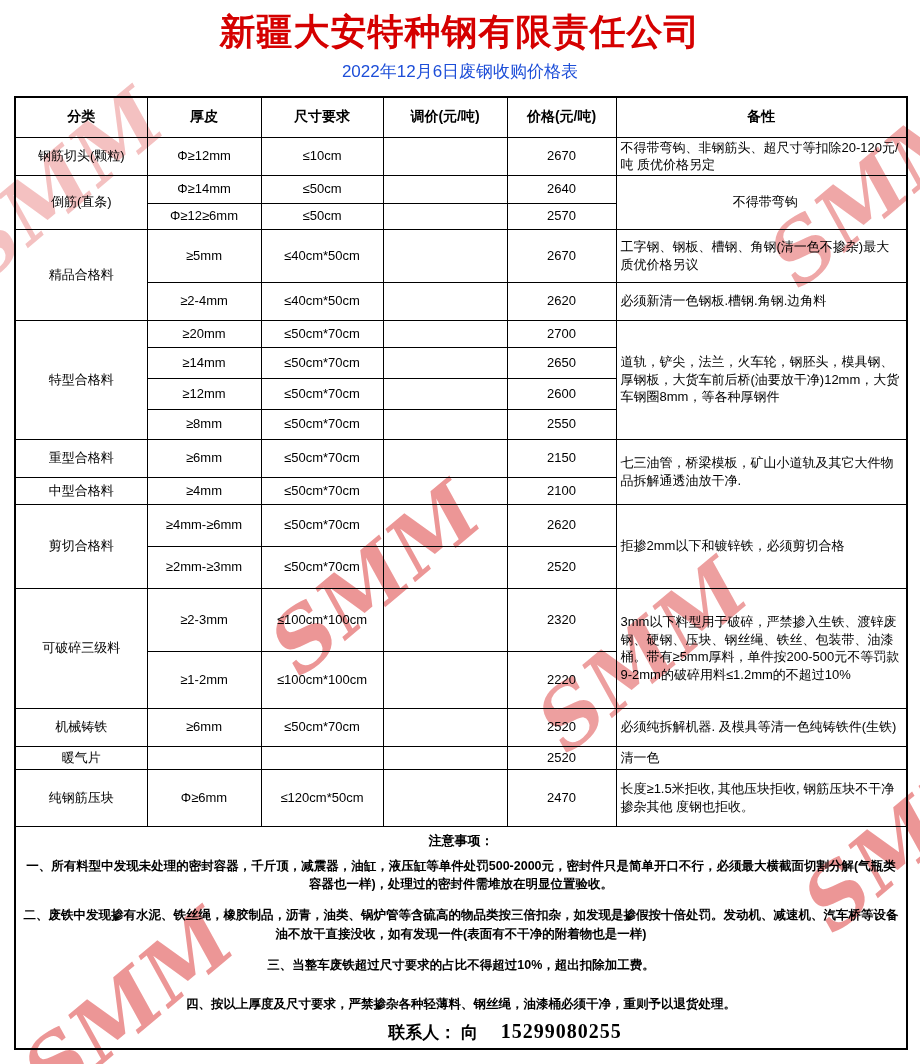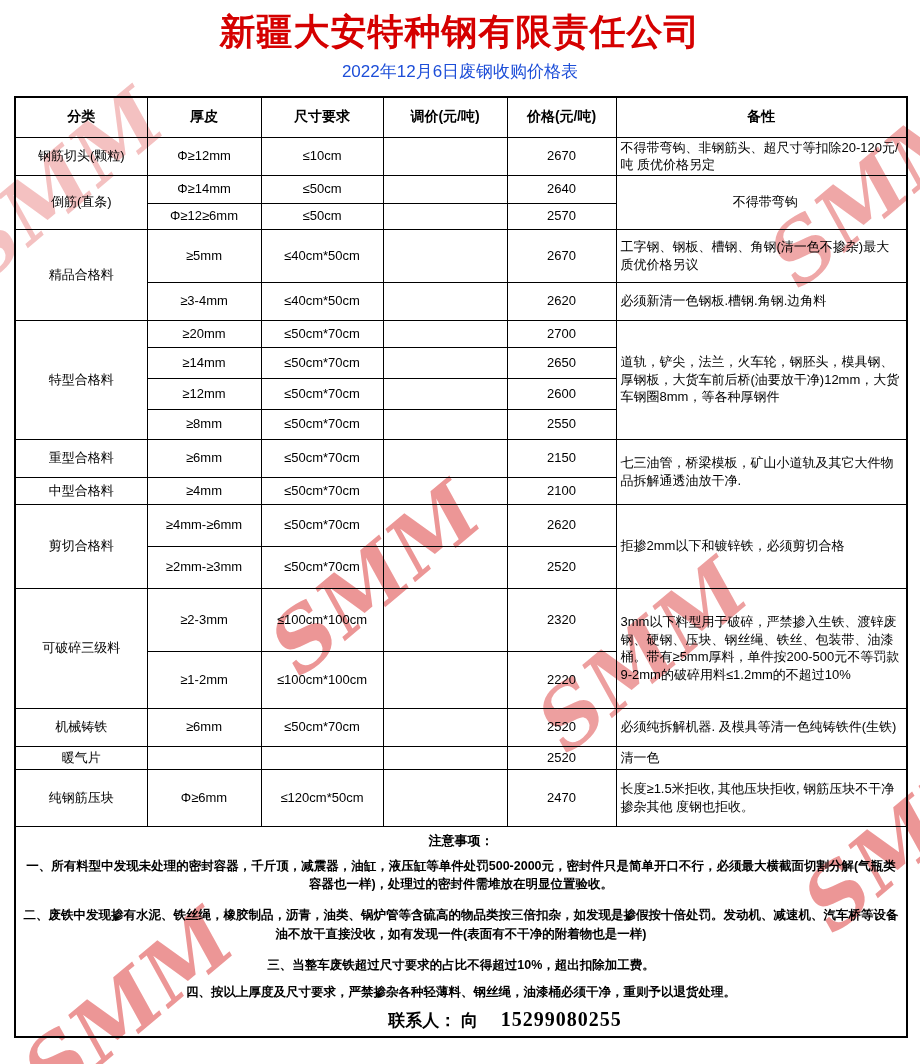--- a/index.html
+++ b/index.html
@@ -14,21 +14,21 @@
   p.subtitle{margin:6px 0 12px 0;text-align:center;font-size:17px;color:#1d4ed8;line-height:24px;}
   table.price{border-collapse:collapse;table-layout:fixed;margin-left:14px;width:892px;border:2px solid #000000;}
   .price th,.price td{border:1px solid #000;padding:1px 4px;vertical-align:middle;overflow:hidden;}
   .price th{font-size:14px;font-weight:700;text-align:center;}
   .price td{font-size:13px;text-align:center;line-height:1.35;}
   .price td.remark{text-align:left;white-space:pre-line;}
   .price td.c{text-align:center;padding-left:12px;}
   .price td.notes{vertical-align:top;text-align:center;padding:3px 6px;}
   .notes .ntitle{font-weight:bold;font-size:13px;margin:2px 0 8px 0;}
   .notes p.nitem{font-weight:bold;font-size:12.5px;line-height:1.45;margin:0 0 13px 0;}
-  .notes p.n3{margin-bottom:9px;}
+  .notes p.n3{margin-bottom:21px;}
   .notes p.n4{margin-bottom:5px;}
   .contact{margin-left:88px;font-size:17px;font-weight:bold;}
   .contact .phone{font-family:"Liberation Serif","DejaVu Serif",serif;font-size:20px;font-weight:bold;
       margin-left:18px;letter-spacing:1px;}
 </style>
 </head>
 <body>
 
 <div id="page">
 
@@ -88,21 +88,21 @@
 
         <tr style="height:53px">
           <td rowspan="2">精品合格料</td>
           <td>≥5mm</td>
           <td>≤40cm*50cm</td>
           <td></td>
           <td>2670</td>
           <td class="remark">工字钢、钢板、槽钢、角钢(清一色不掺杂)最大质优价格另议</td>
         </tr>
         <tr style="height:38px">
-          <td>≥3-4mm</td>
+          <td>≥2-4mm</td>
           <td>≤40cm*50cm</td>
           <td></td>
           <td>2620</td>
           <td class="remark">必须新清一色钢板.槽钢.角钢.边角料</td>
         </tr>
 
         <tr style="height:27px">
           <td rowspan="4">特型合格料</td>
           <td>≥20mm</td>
           <td>≤50cm*70cm</td>

